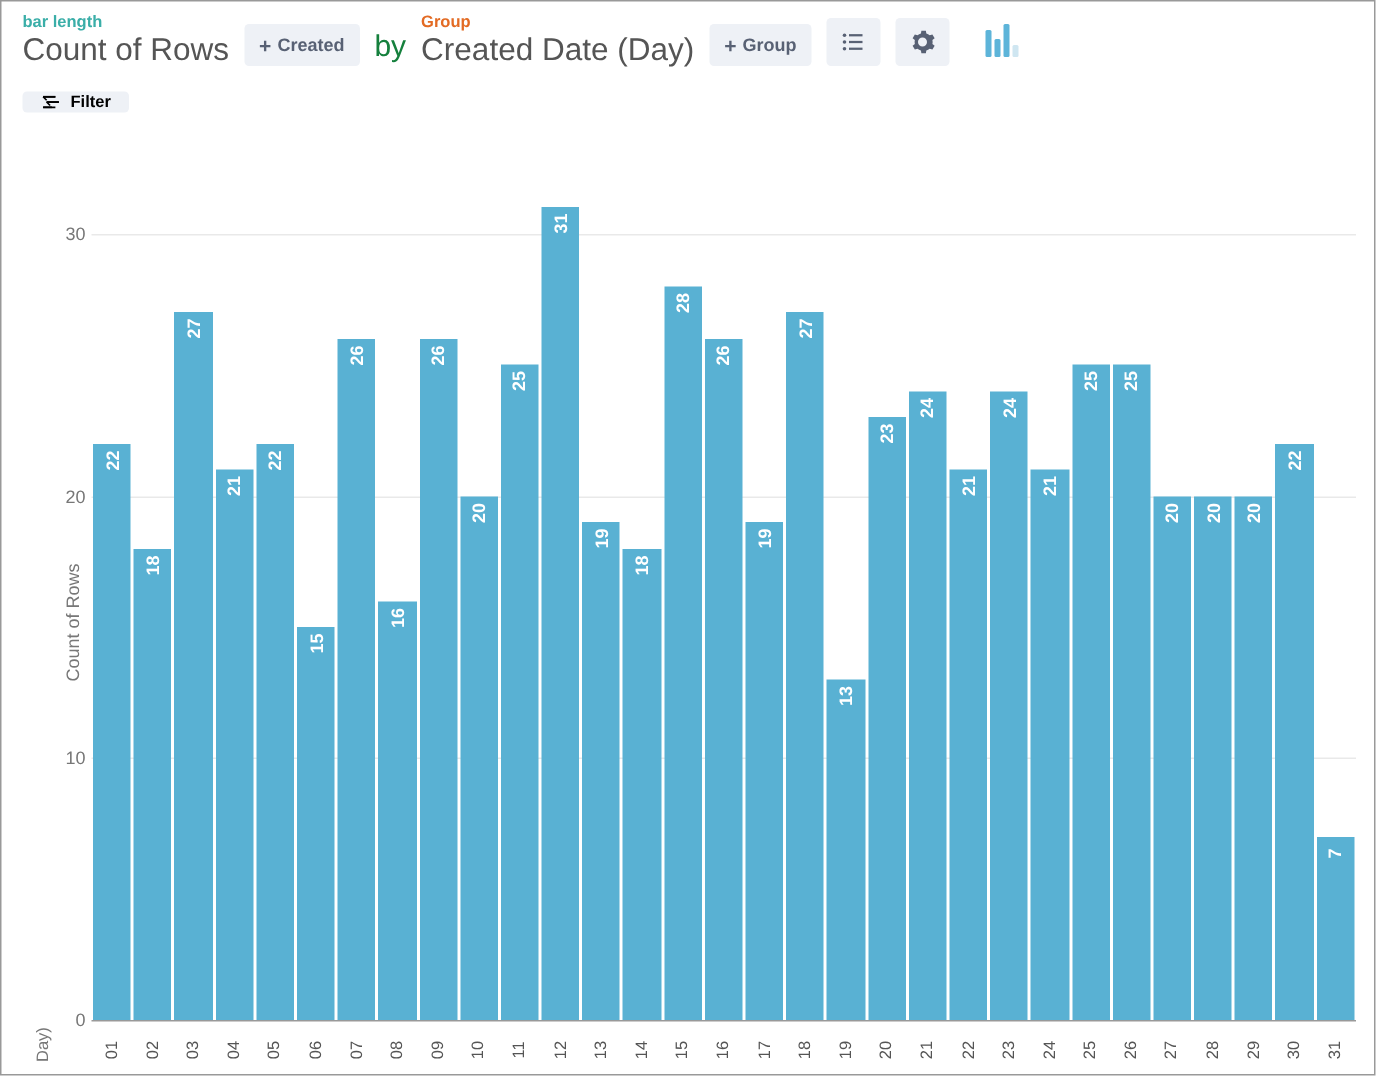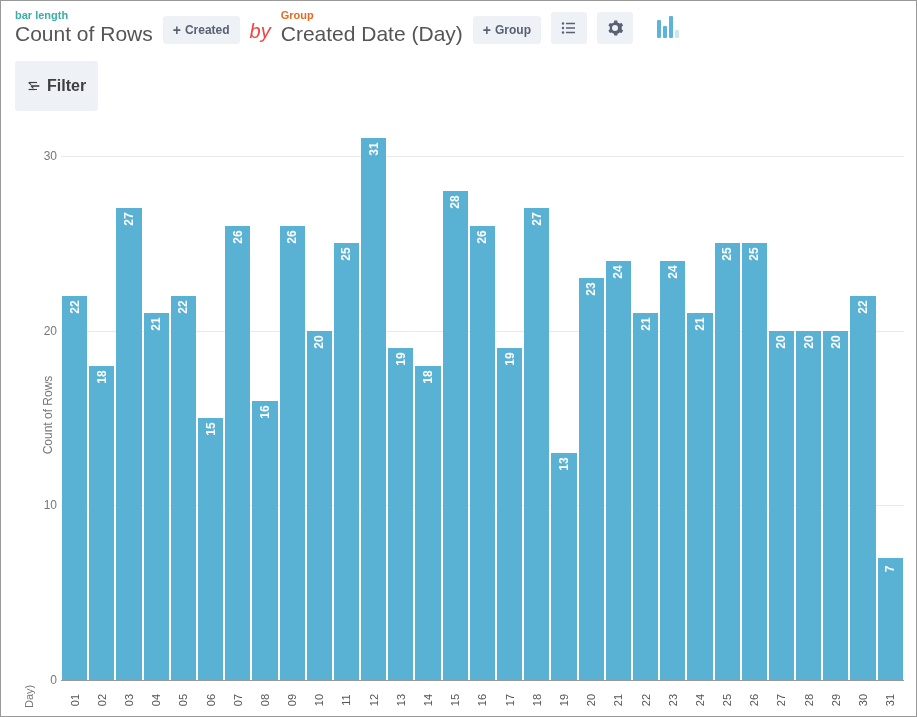--- a/index.html
+++ b/index.html
@@ -17,21 +17,21 @@
   .topbar {
     display: flex;
     align-items: flex-end;
     gap: 10px;
     padding: 8px 14px 4px 14px;
   }
   .field-group { display: flex; flex-direction: column; gap: 1px; }
   .field-label-small { font-size: 11px; color: #3aaea8; font-weight: 700; }
   .field-label-small.orange { color: #e36b24; }
   .field-value { font-size: 21px; color: #555; font-weight: 300; line-height: 1.1; white-space: nowrap; }
-  .by-label { font-size: 20px; color: #ef4444; font-weight: 300; padding-bottom: 2px; font-style: italic; }
+  .by-label { font-size: 20px; color: #15803d; font-weight: 300; padding-bottom: 2px; }
   .btn {
     display: inline-flex;
     align-items: center;
     gap: 4px;
     background: #eef1f6;
     color: #586174;
     border-radius: 3px;
     padding: 7px 10px;
     cursor: pointer;
     font-size: 12px;
@@ -67,25 +67,25 @@
   }
   .chart-type-btn span { width: 4px; background: #5db4d9; border-radius: 1px; }
   .filterbar {
     padding: 12px 14px 6px 14px;
   }
   .filter-btn {
     display: inline-flex;
     align-items: center;
     gap: 6px;
     background: #eef1f6;
-    color: #404040;
+    color: #000000;
     border-radius: 3px;
-    padding: 16px 12px;
+    padding: 0 12px;
     cursor: pointer;
-    font-size: 16px;
+    font-size: 11px;
     font-weight: 600;
     border: none;
   }
   .chart-area {
     position: absolute;
     left: 30px;
     right: 12px;
     top: 120px;
     bottom: 8px;
   }

